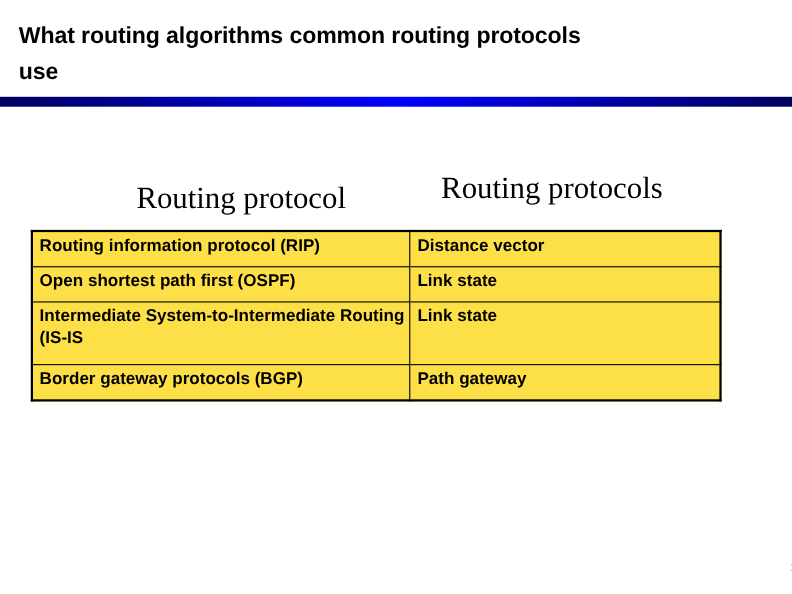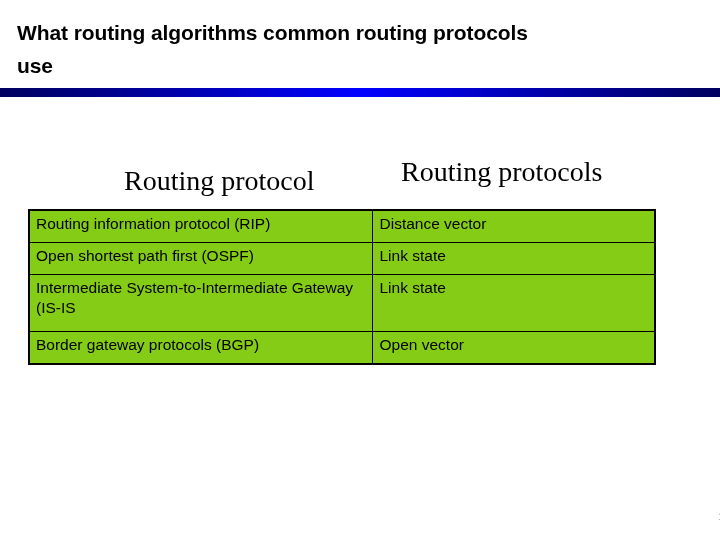--- a/index.html
+++ b/index.html
@@ -76,21 +76,22 @@
 
   
   #routing-table {
     position: absolute;
     left: 28px;
     top: 209px;
     width: 626px;
     border-collapse: collapse;
     table-layout: fixed;
     border: 2.5px solid #000000;
-    background: #84cc16;
+    background: #fde047;
+    font-weight: bold;
   }
   #routing-table col.c1 { width: 343px; }
   #routing-table col.c2 { width: 283px; }
 
   #routing-table td {
     border: 1px solid #000000;
     padding: 3px 0 4px 6px;
     vertical-align: top;
     font-family: "Liberation Sans", sans-serif;
     font-size: 15.5px;
@@ -136,25 +137,25 @@
     <tbody>
       <tr class="row-h1">
         <td class="cell-protocol">Routing information protocol (RIP)</td>
         <td class="cell-algorithm">Distance vector</td>
       </tr>
       <tr class="row-h1">
         <td class="cell-protocol">Open shortest path first (OSPF)</td>
         <td class="cell-algorithm">Link state</td>
       </tr>
       <tr class="row-h2">
-        <td class="cell-protocol">Intermediate System-to-Intermediate Gateway (IS-IS</td>
+        <td class="cell-protocol">Intermediate System-to-Intermediate Routing (IS-IS</td>
         <td class="cell-algorithm">Link state</td>
       </tr>
       <tr class="row-h1">
         <td class="cell-protocol">Border gateway protocols (BGP)</td>
-        <td class="cell-algorithm">Open vector</td>
+        <td class="cell-algorithm">Path gateway</td>
       </tr>
     </tbody>
   </table>
 
   <div id="page-number">19</div>
 
 </div>
 
 </body></html>

